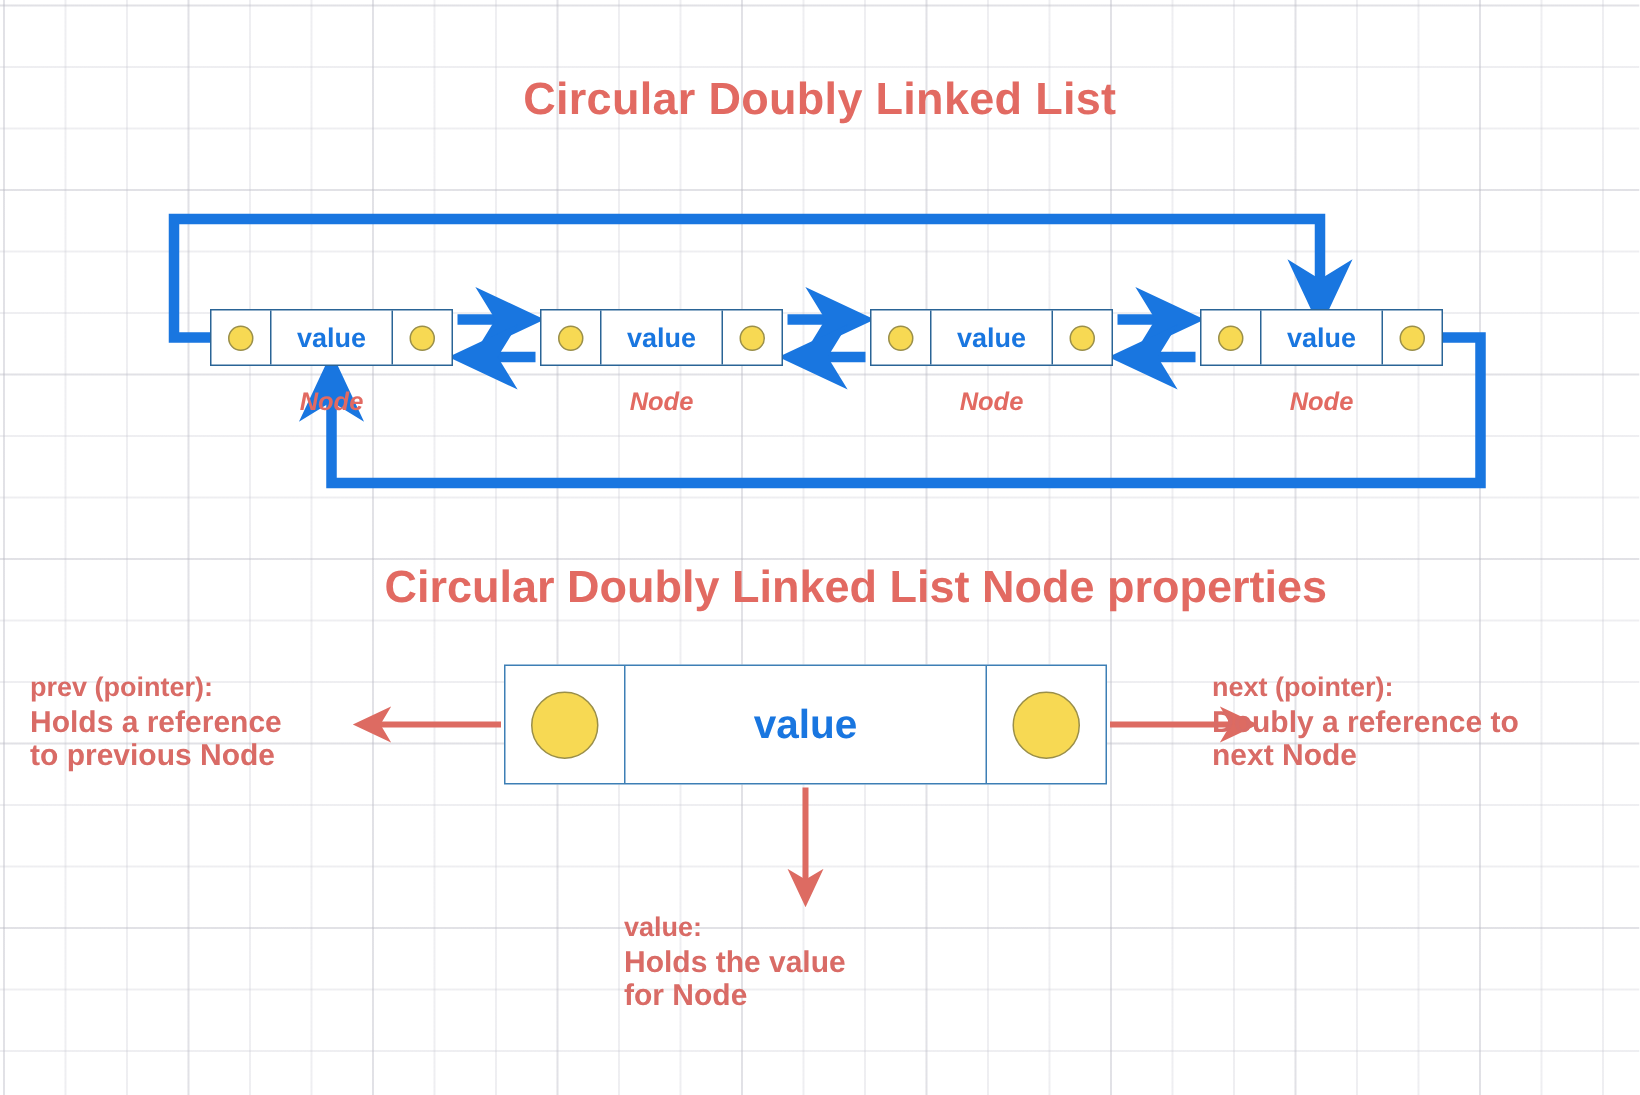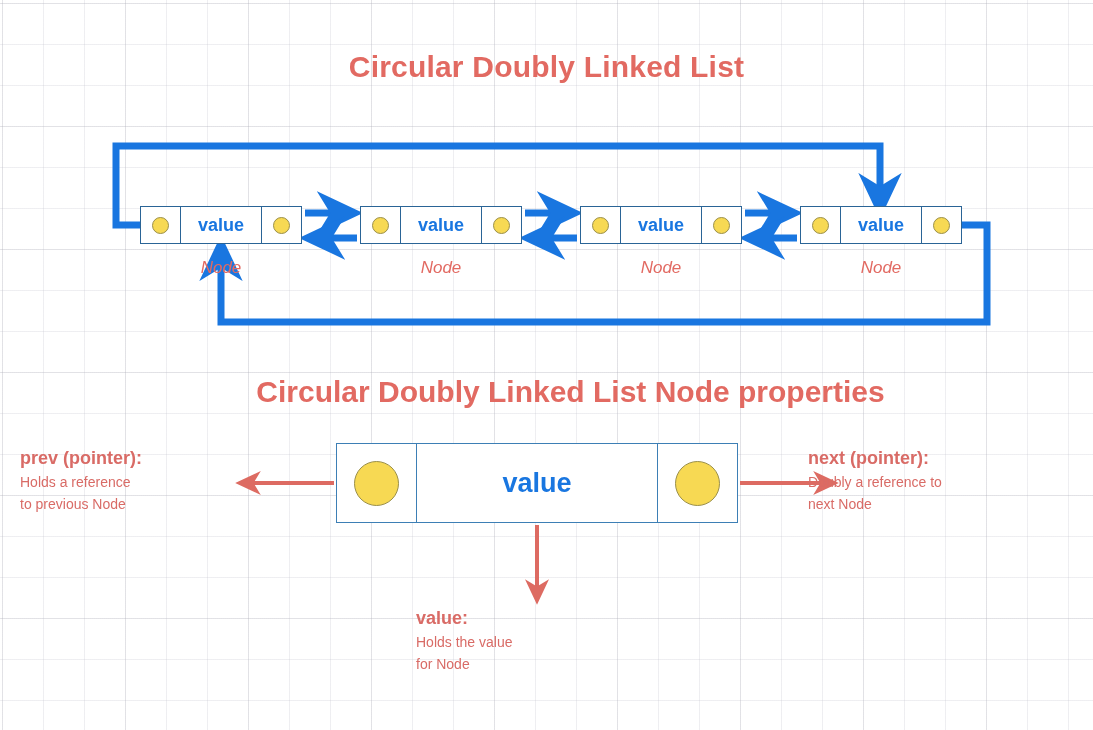--- a/index.html
+++ b/index.html
@@ -107,21 +107,21 @@
     background: #f7d953;
     border: 1.2px solid #9a8f4a;
     box-sizing: border-box;
   }
   .node-label {
     position: absolute;
     top: 258px;
     width: 162px;
     text-align: center;
     font-size: 17px;
-    font-weight: normal;
+    font-weight: bold;
     font-style: italic;
     color: #e26a62;
   }
 
   
   #detail-node {
     position: absolute;
     left: 336px;
     top: 443px;
     width: 402px;
@@ -165,22 +165,22 @@
     color: #d96b66;
     text-align: left;
   }
   .annot .annot-title {
     font-size: 18px;
     font-weight: bold;
     line-height: 26px;
     white-space: nowrap;
   }
   .annot .annot-desc {
-    font-size: 14px;
-    font-weight: normal;
+    font-size: 20px;
+    font-weight: bold;
     line-height: 22px;
     white-space: nowrap;
   }
   #annot-prev { left: 20px;  top: 445px; width: 262px; }
   #annot-next { left: 808px; top: 445px; width: 262px; }
   #annot-value { left: 416px; top: 605px; width: 240px; }
 </style>
 </head>
 <body>
 

